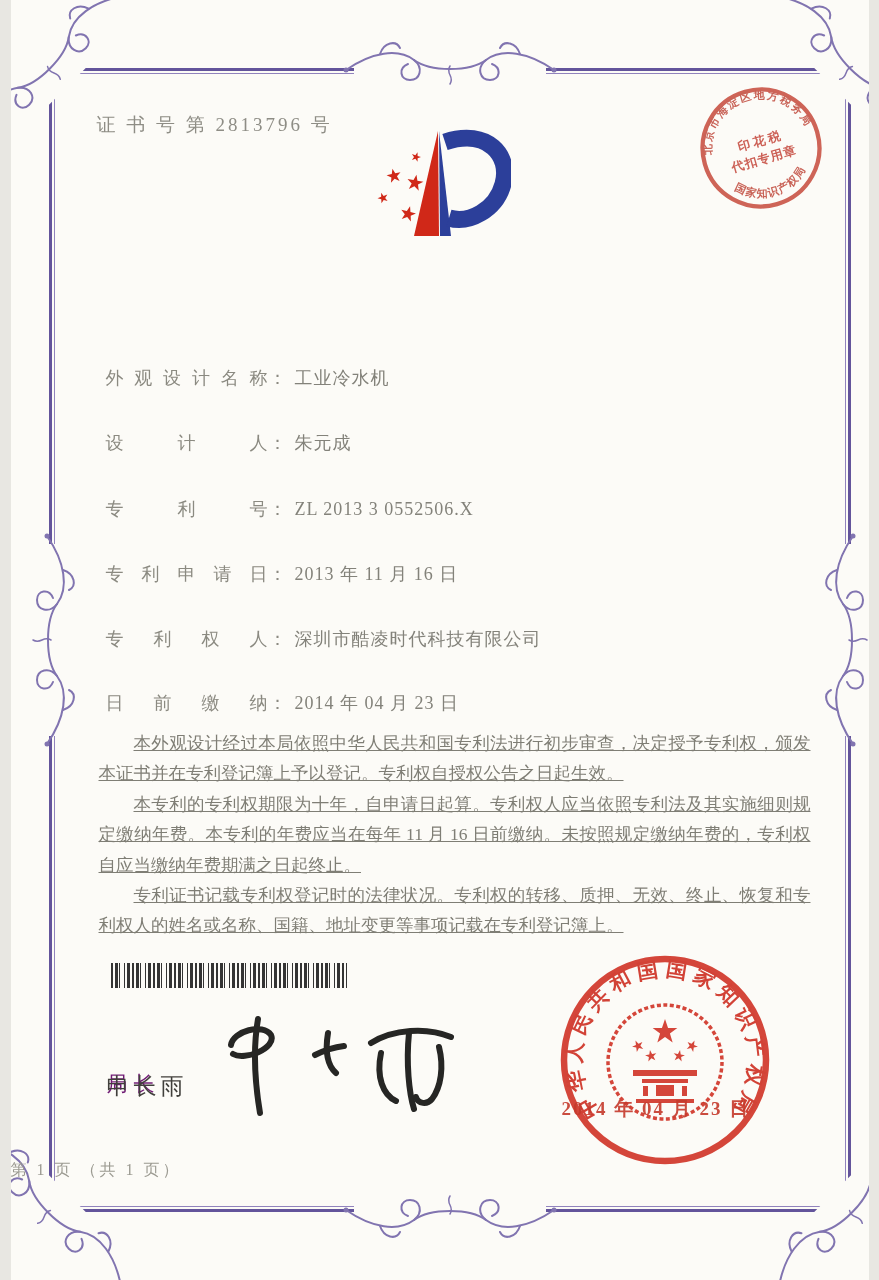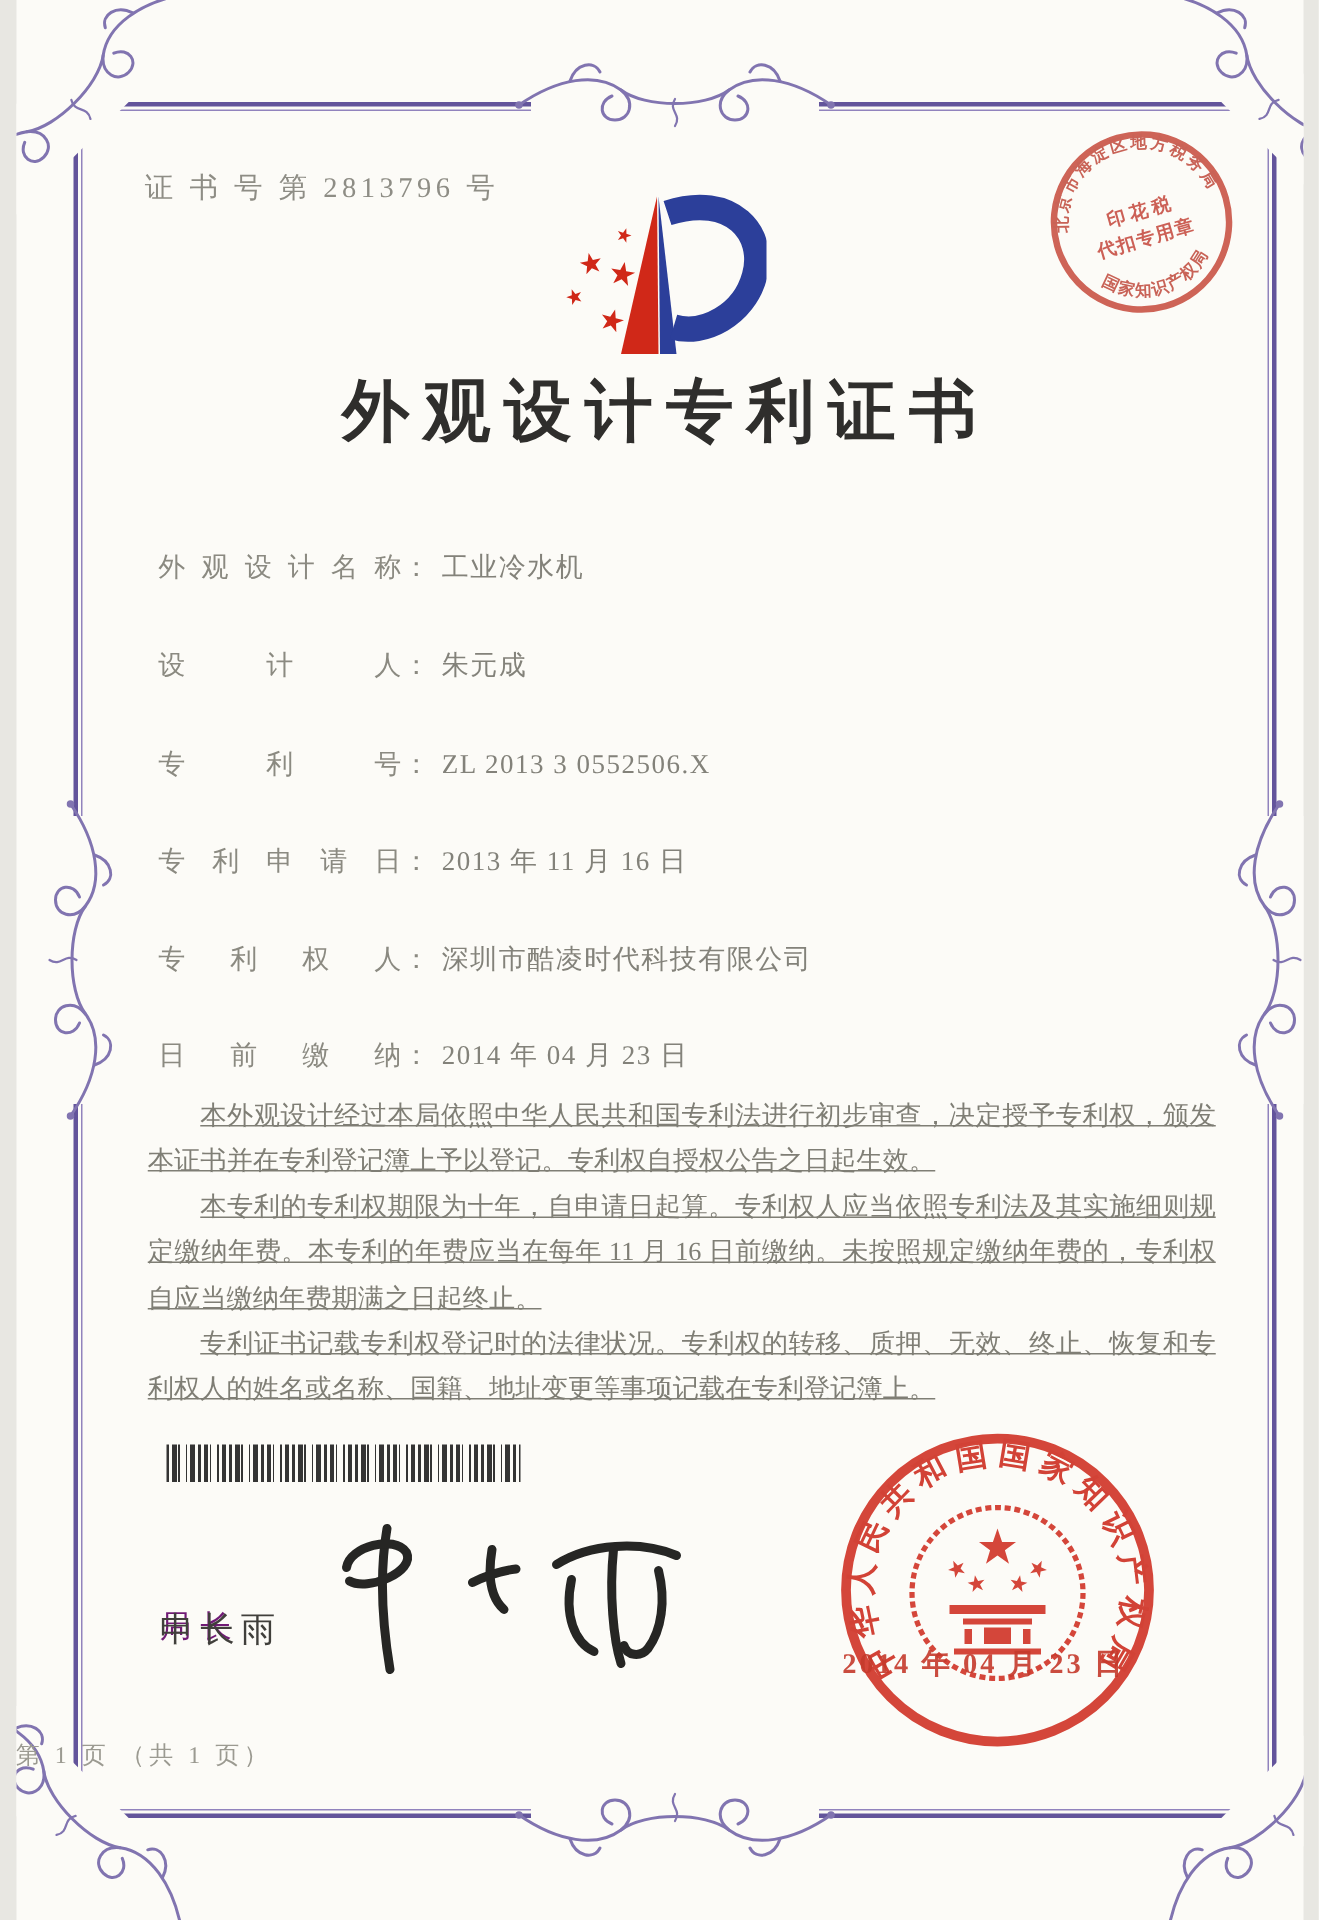--- a/index.html
+++ b/index.html
@@ -158,21 +158,20 @@
     </g>
     <g fill="#d02818">
       <use href="#star" transform="translate(63,29) scale(0.5) rotate(18)"></use>
       <use href="#star" transform="translate(41,48) scale(0.75) rotate(-12)"></use>
       <use href="#star" transform="translate(62,55) scale(0.85) rotate(10)"></use>
       <use href="#star" transform="translate(30,70) scale(0.55) rotate(-20)"></use>
       <use href="#star" transform="translate(55,86) scale(0.8) rotate(15)"></use>
     </g>
   </svg>
 
-  <div class="title">外观设计专利证书</div>
 
   <div class="field f1">
     <span class="lab">设计人</span><span class="colon">：</span><span class="val">朱元成</span>
   </div>
   <div class="field f0">
     <span class="lab">外观设计名称</span><span class="colon">：</span><span class="val">工业冷水机</span>
   </div>
   <div class="field f2">
     <span class="lab">专利号</span><span class="colon">：</span><span class="val">ZL 2013 3 0552506.X</span>
   </div>

